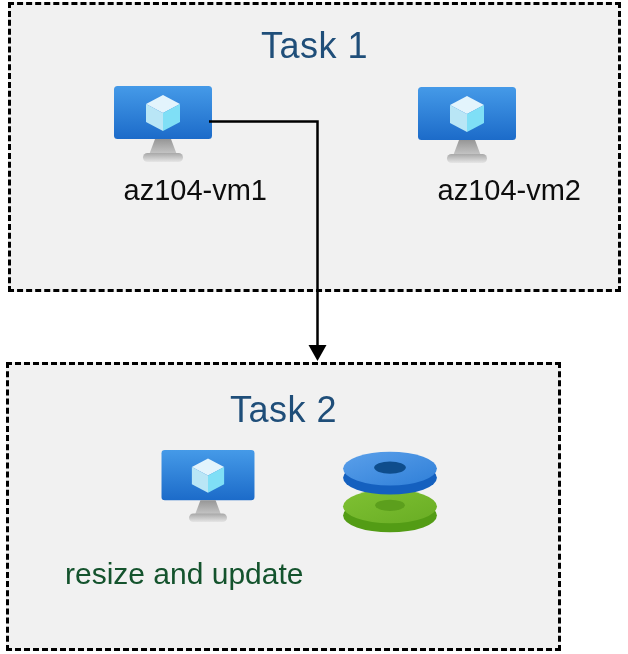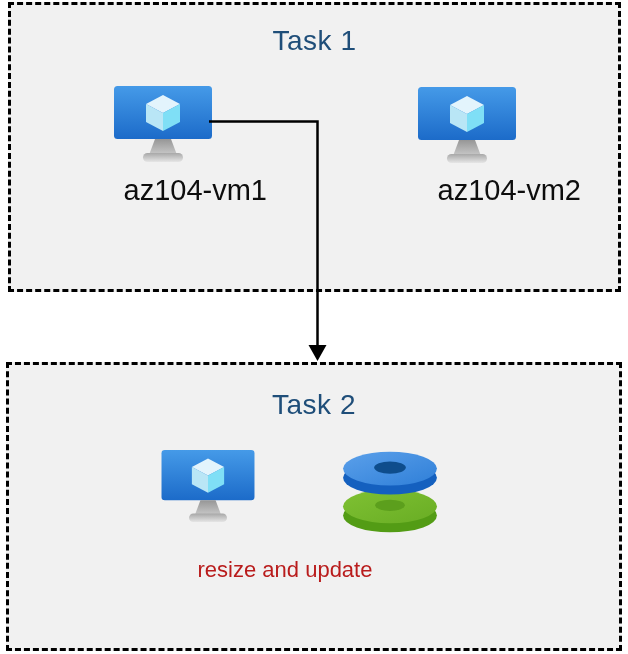--- a/index.html
+++ b/index.html
@@ -5,41 +5,41 @@
   html,body{margin:0;padding:0;background:#ffffff;}
   body{font-family:"Liberation Sans",sans-serif;}
   .canvas{position:relative;width:628px;height:654px;background:#ffffff;overflow:hidden;}
   .task-box{
     position:absolute;
     background:#f1f1f1;
     border:3px dashed #000000;
     box-sizing:border-box;
   }
   .task1-box{left:8px;top:2px;width:613px;height:290px;}
-  .task2-box{left:6px;top:362px;width:616px;height:289px;padding-left:8px;}
+  .task2-box{left:6px;top:362px;width:555px;height:289px;padding-left:8px;}
   .task-title{
     position:absolute;top:20px;left:0;width:100%;
     text-align:center;
     color:#1f4e79;
-    font-size:28px;
+    font-size:36px;
     letter-spacing:0.5px;
   }
   .vm-label{
     position:absolute;
     width:220px;
     text-align:right;
     color:#0d0d0d;
     font-size:29px;
     line-height:38px;
   }
   .caption{
     position:absolute;
-    text-align:center;
-    color:#b91c1c;
-    font-size:22px;
+    text-align:left;
+    color:#14532d;
+    font-size:30px;
   }
   .icon{position:absolute;}
   svg{display:block;}
   .connector-layer{
     position:absolute;left:0;top:0;width:628px;height:654px;
     pointer-events:none;
   }
   .defs-holder{position:absolute;width:0;height:0;overflow:hidden;}
 </style>
 </head>

